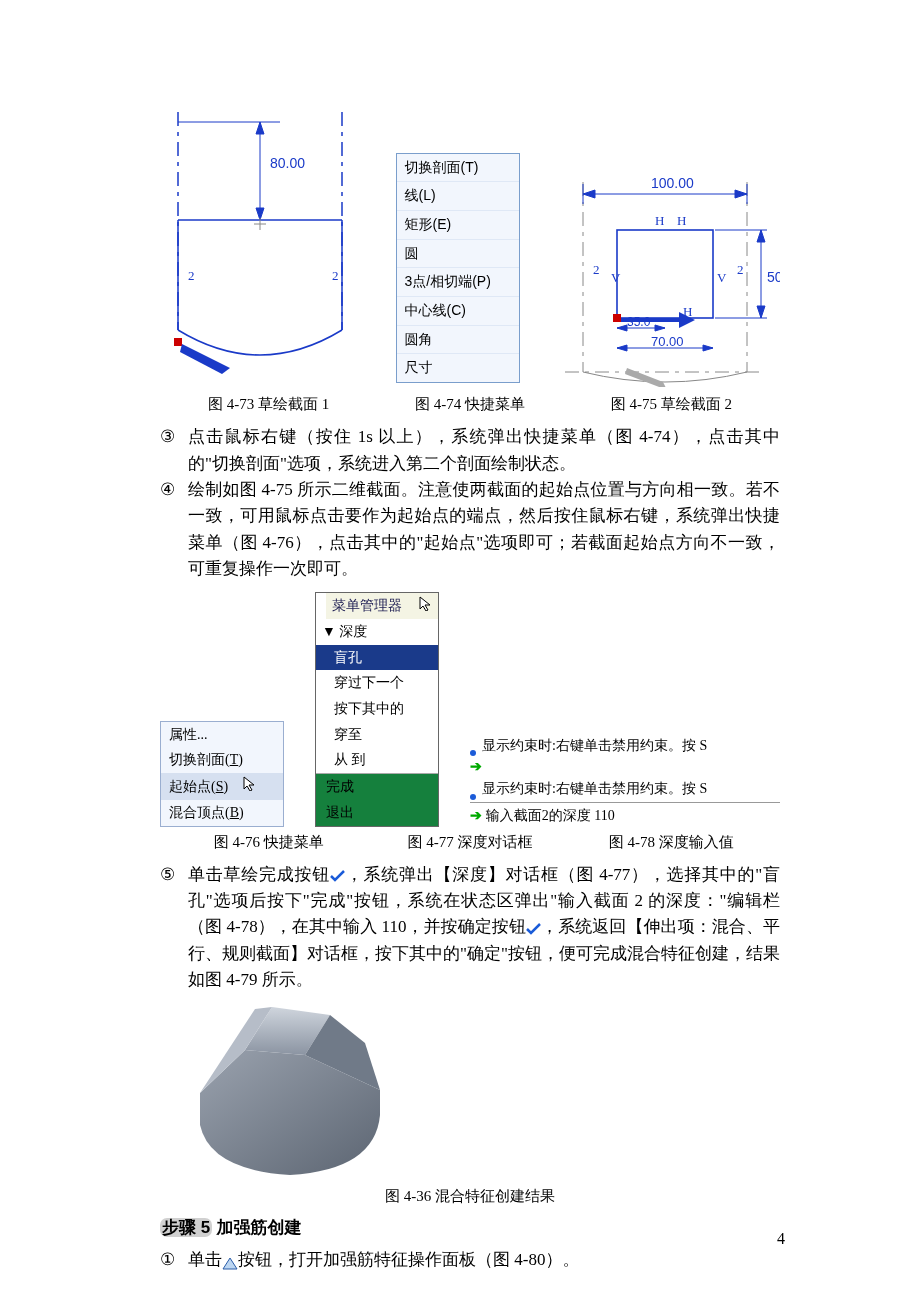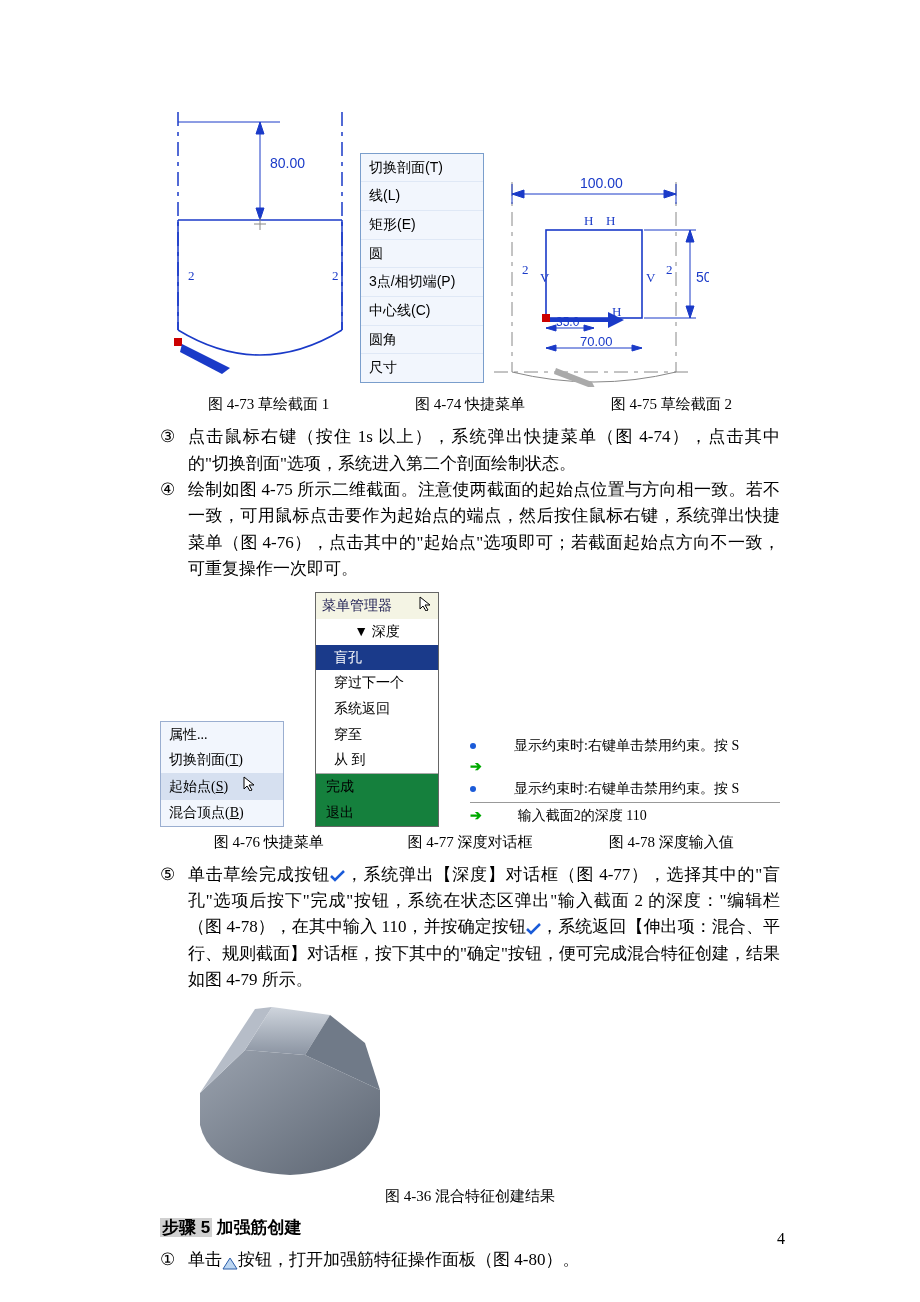--- a/index.html
+++ b/index.html
@@ -8,49 +8,49 @@
     height: 1302px;
     margin: 0;
     background: #fff;
     font-family: SimSun, "Songti SC", serif;
     font-size: 17px;
     line-height: 1.55;
     position: relative;
     color: #000;
   }
   .content { padding: 112px 140px 0 160px; }
-  .figrow { display: flex; align-items: flex-end; margin-bottom: 6px; }
+  .figrow { display: flex; justify-content: space-between; align-items: flex-end; margin-bottom: 6px; }
   .figbox { display: flex; flex-direction: column; align-items: center; }
   svg { display: block; }
   .caprow { display: flex; justify-content: space-between; margin: 4px 8px 8px 8px; font-size: 15px; }
   .caprow > span { flex: 1; text-align: center; }
   .para { text-align: justify; }
   .num { display: flex; }
   .num .cnum { width: 28px; flex-shrink: 0; }
   .num .body { flex: 1; text-align: justify; }
   .step { margin-top: 6px; }
-  .step .bg { background: #d0d0d0; font-weight: bold; padding: 0 2px; font-family: SimHei, sans-serif; }
+  .step .bg { background: #d0d0d0; font-weight: bold; padding: 0 2px; font-family: SimHei, sans-serif; border-radius: 7px; }
   .step .tit { font-weight: bold; margin-left: 0; font-family: SimHei, sans-serif; }
   .pagenum { position: absolute; bottom: 50px; right: 135px; font-size: 16px; }
   .menu474 { width: 122px; border: 1px solid #7a9ecc; background: #f2f6fd; font-family: SimSun, sans-serif; font-size: 14px; }
   .menu474 div { padding: 3px 8px; border-bottom: 1px solid #dfe8f6; }
   .menu474 div:last-child { border-bottom: none; }
   .figrow2 { display: flex; justify-content: space-between; align-items: flex-end; margin: 10px 0 4px 0; }
   .menu476 { width: 122px; border: 1px solid #9aaed0; background: #f2f6fd; font-size: 14px; }
   .menu476 div { padding: 2px 8px; }
   .menu476 .hl { background: #d6e0f0; }
   .cursor { display:inline-block; margin-left: 14px; }
   .menu477 { width: 122px; border: 1px solid #666; font-size: 14px; }
-  .menu477 .hdr { background: #f4f4e4; padding: 2px 6px; color: #225; display:flex; justify-content:space-between;}
-  .menu477 .sub { background: #fff; padding: 2px 6px; text-align: center; }
+  .menu477 .hdr { background: #f4f4e4; padding: 2px 6px; color: #225; display:flex; justify-content:space-between;margin-left:10px;}
+  .menu477 .sub { background: #fff; padding: 2px 6px; }
   .menu477 .sel { background: #1a3a8a; color: #fff; padding: 2px 18px; }
   .menu477 .it { padding: 2px 18px; }
   .menu477 .ft { background: #15803d; padding: 2px 10px; border-top: 1px solid #aaa; }
   .msg478 { font-size: 14px; width: 310px; }
-  .msg478 .row { display: flex; align-items: center; white-space: nowrap; gap: 32px; }
+  .msg478 .row { display: flex; align-items: flex-end; white-space: nowrap; }
   .msg478 .dot { width: 6px; height: 6px; border-radius: 50%; background: #1b5bd8; margin: 0 6px 0 0; flex-shrink:0;}
   .msg478 .arr { color: #0a0; font-weight: bold; margin: 0 4px 0 0; flex-shrink:0;}
   .msg478 .sep { border-top: 1px solid #999; margin: 2px 0; }
   .checkicon { display:inline-block; width:15px; height:12px; vertical-align:middle; }
   .ribicon { display:inline-block; width:16px; height:14px; vertical-align:middle; position:relative; top:2px;}
   .u { text-decoration: underline; }
 </style>
 </head>
 <body>
 
@@ -202,21 +202,21 @@
       <div class="menu477">
         <div class="hdr">
           <span>菜单管理器</span>
           <svg width="14" height="16">
               <path d="M2 2 L2 14 L5 11 L8 16 L10 15 L7 10 L12 10 Z" fill="#fff" stroke="#000" stroke-width="1"></path>
             </svg>
         </div>
         <div class="sub">▼ 深度</div>
         <div class="sel">盲孔</div>
         <div class="it">穿过下一个</div>
-        <div class="it">系统返回</div>
+        <div class="it">按下其中的</div>
         <div class="it">穿至</div>
         <div class="it">从 到</div>
         <div class="ft">完成</div>
         <div class="ft" style="border-top:none;">退出</div>
       </div>
     </div>
 
     <div class="figbox" style="align-items:flex-start;">
       <div class="msg478">
         <div class="row">

